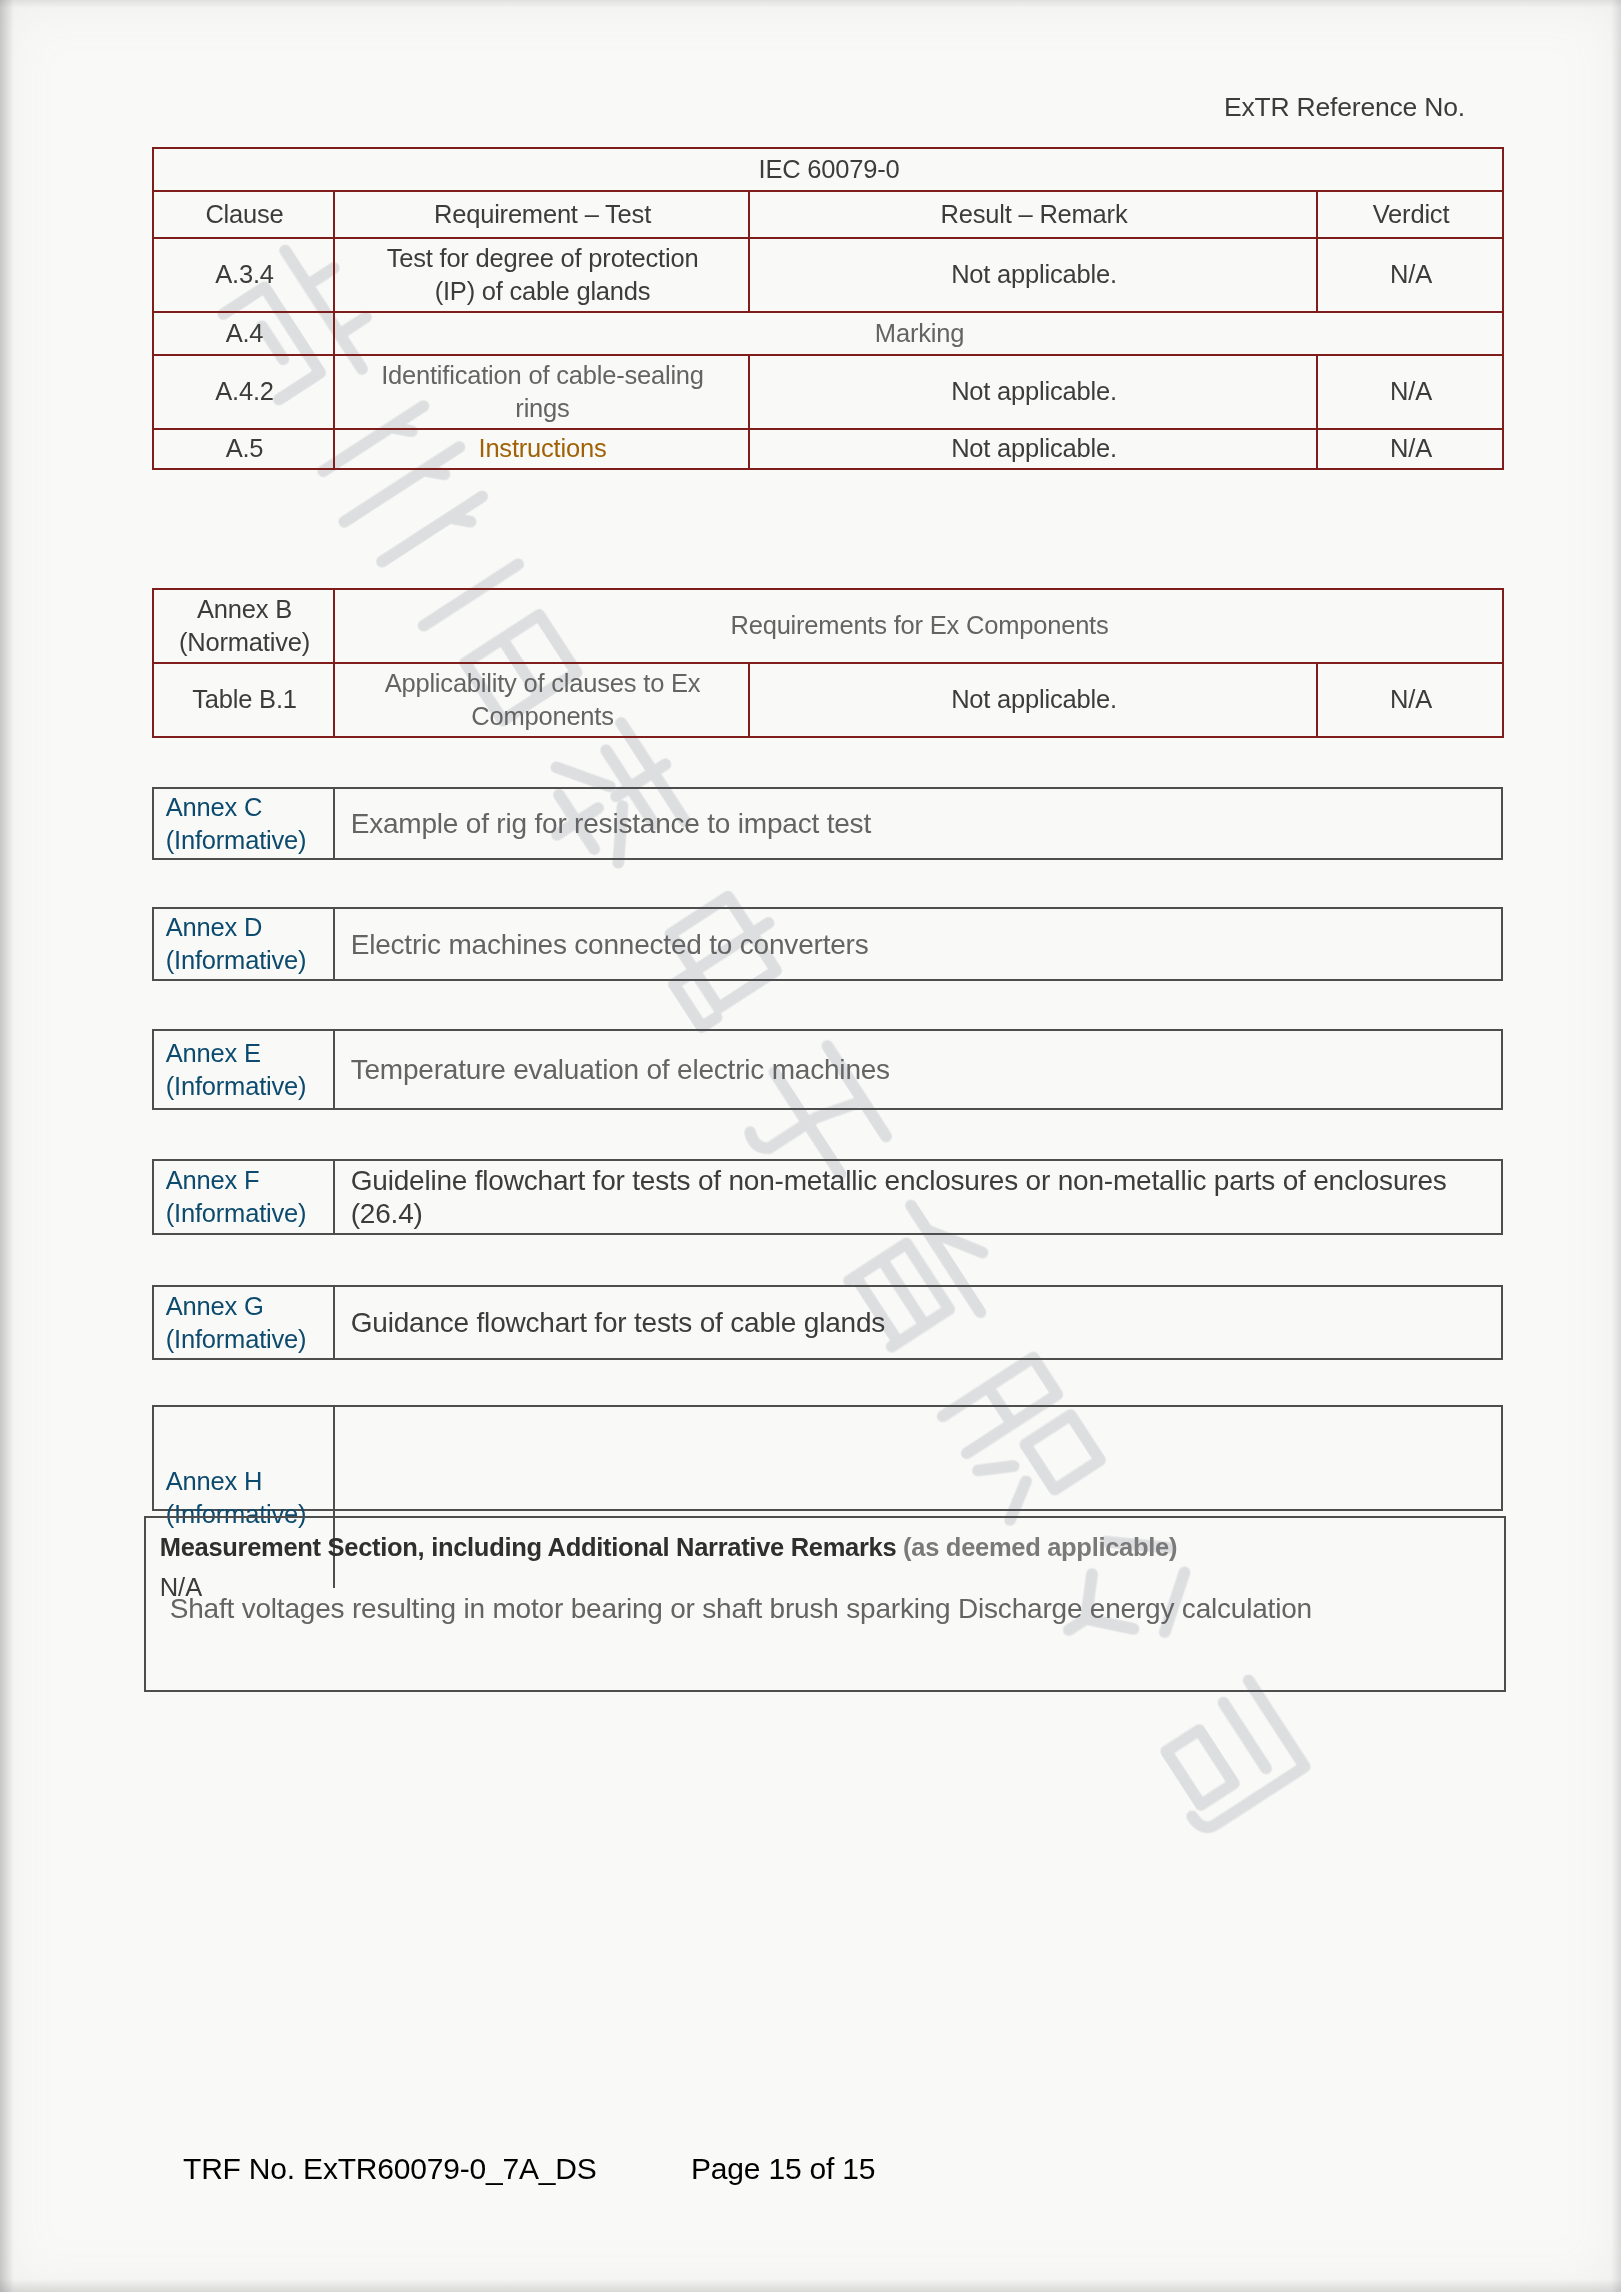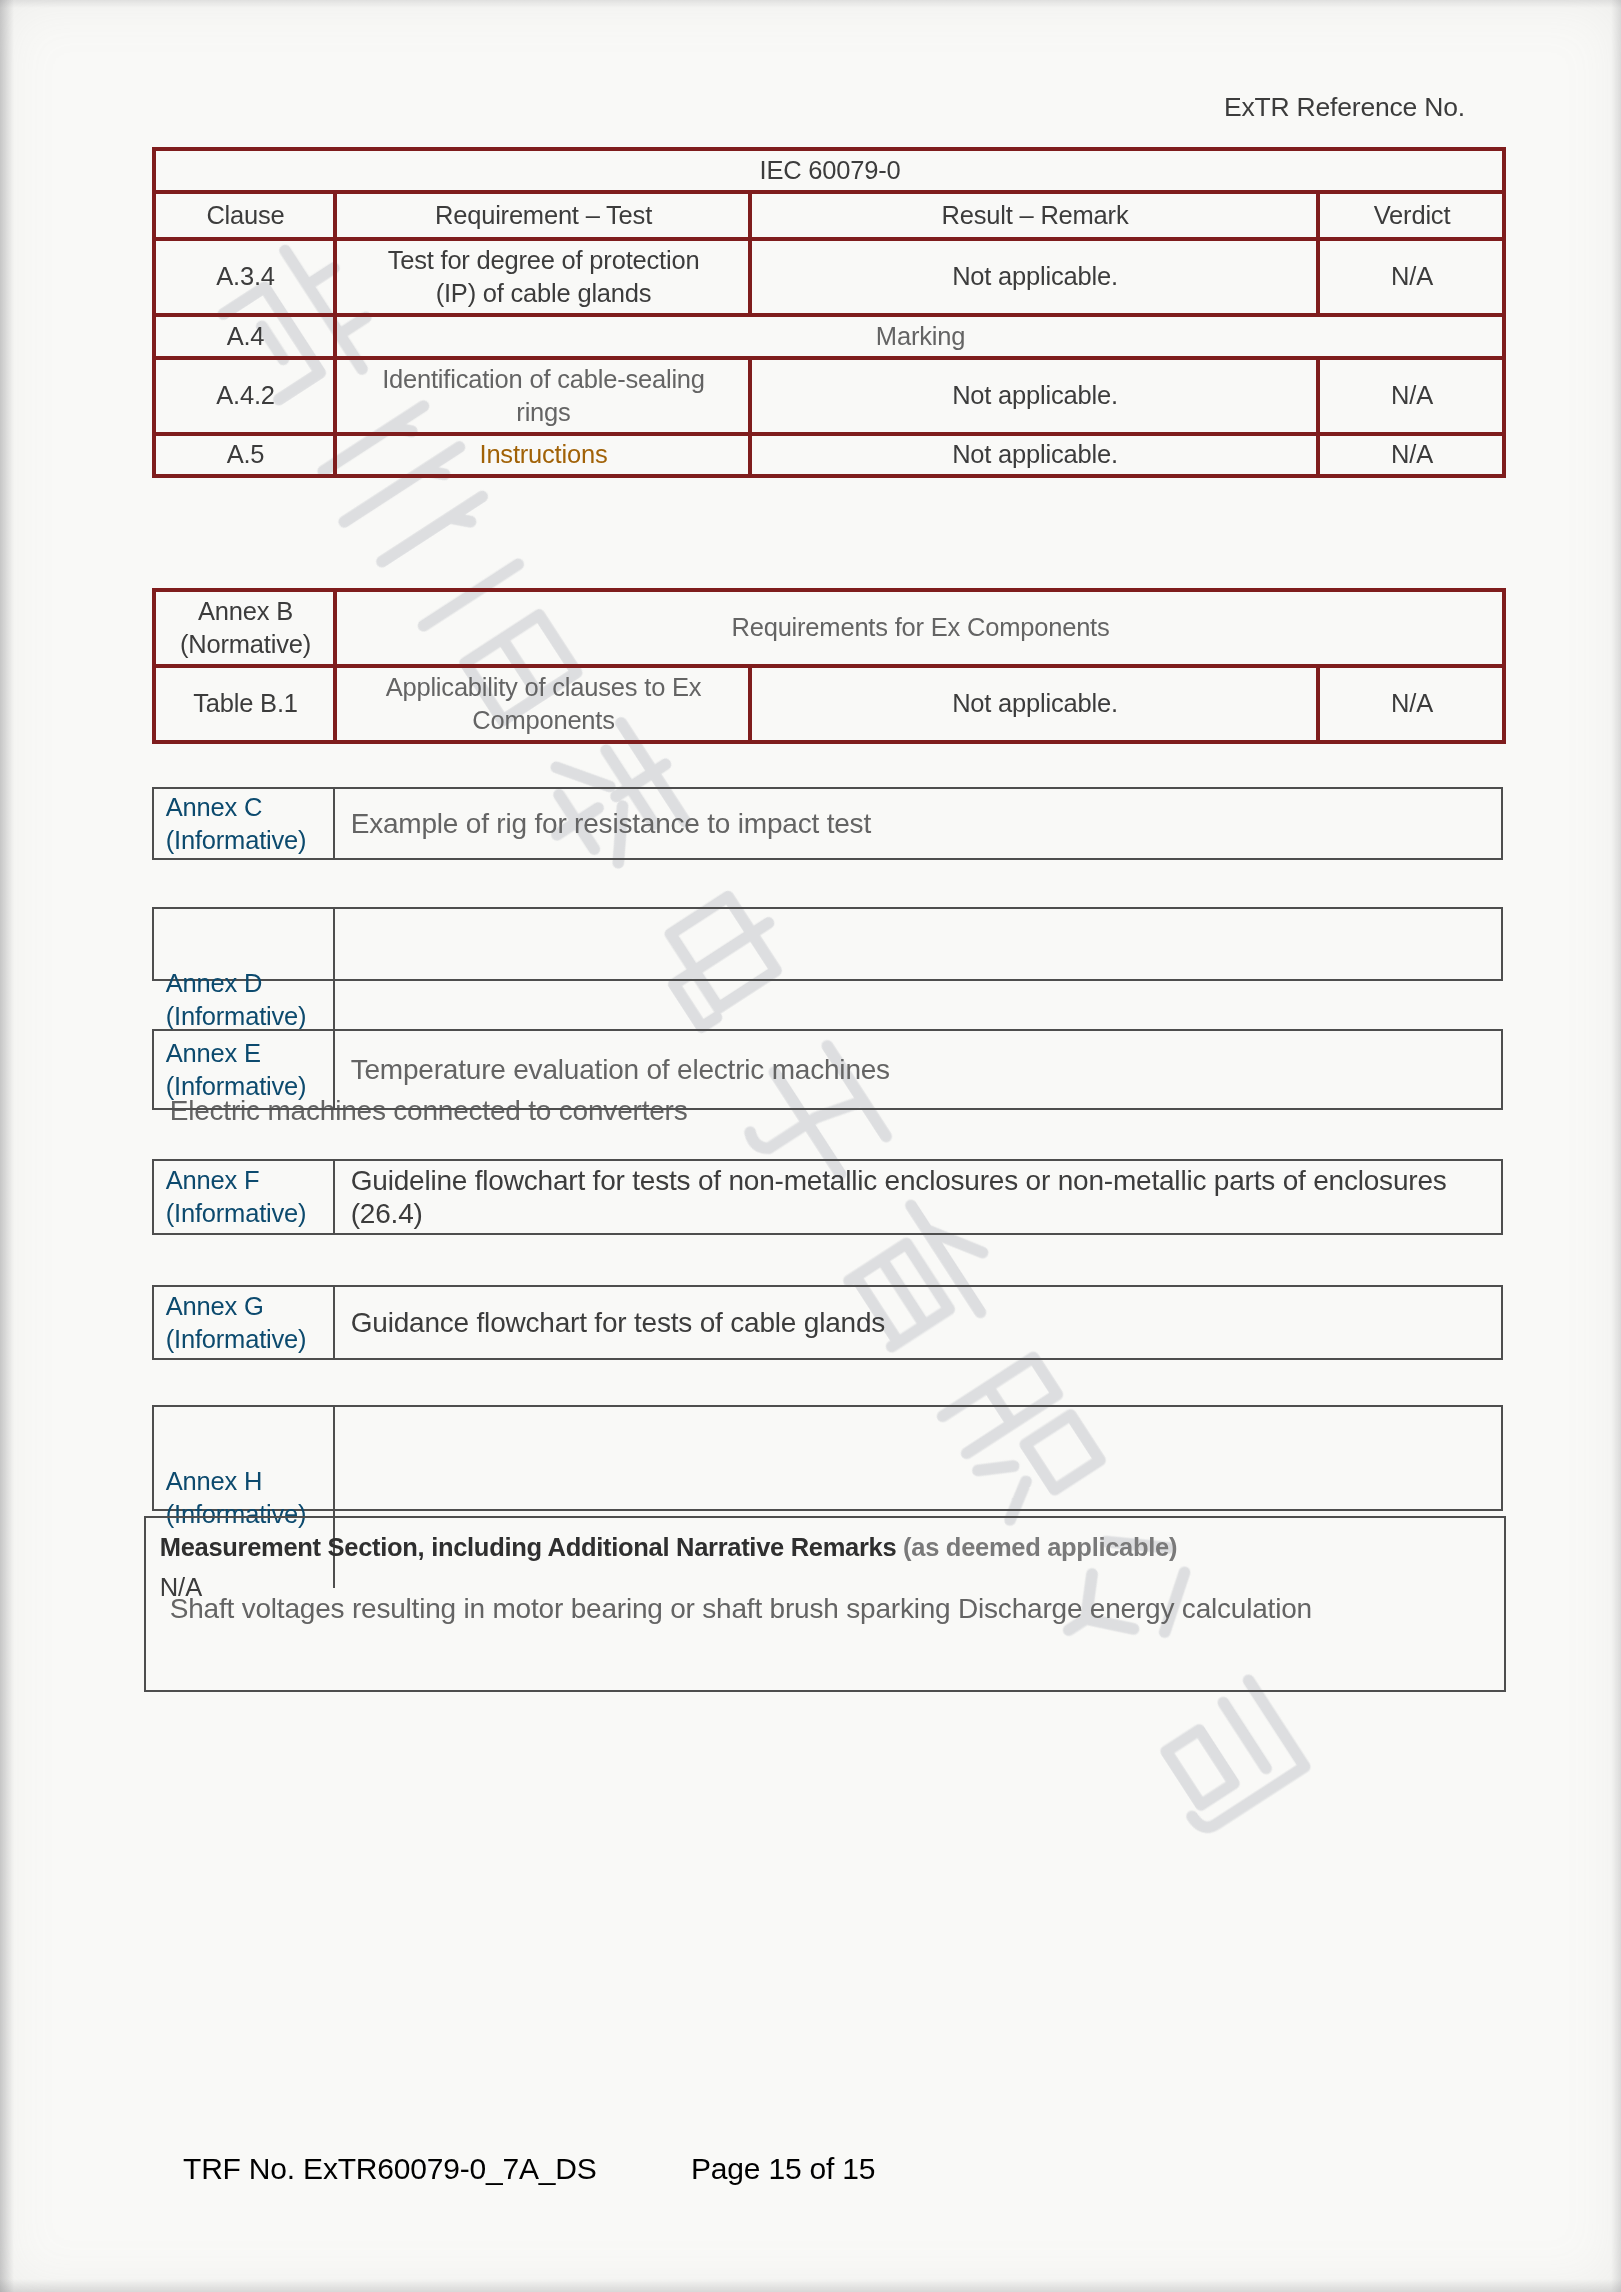--- a/index.html
+++ b/index.html
@@ -20,21 +20,21 @@
 
   .wm{position:absolute;left:0;top:0;z-index:1;}
   .wm-hidden-text{position:absolute;left:0;top:0;opacity:0;font-size:7.8px;pointer-events:none;}
 
   .content{position:absolute;left:0;top:0;width:100%;height:100%;z-index:2;}
 
   .hdr-right{position:absolute;left:1224px;top:92px;font-size:26.5px;color:#3c3c3c;letter-spacing:-0.2px;}
 
   table.tbl{border-collapse:collapse;table-layout:fixed;position:absolute;background:transparent;}
   table.tbl td{
-    border:4px solid #7f1d1d;
+    border:2px solid #7f1d1d;
     vertical-align:middle;
     font-size:25.5px;line-height:33px;
     letter-spacing:-0.2px;
     padding:2.9px 9.8px 2.9px 11.8px;
     background:transparent;
     text-align:center;
   }
   .tbl-main{left:152px;top:147px;width:1351px;}
   .tbl-annexb{left:152px;top:588px;width:1351px;}
   tr.h-title{height:43px;} tr.h-head{height:47px;}
@@ -194,21 +194,21 @@
         <td class="t-dark">N/A</td>
       </tr>
     </tbody>
       </table>
 
     <div class="annex" style="top:787px;height:73px;">
       <div class="lab">Annex C
 (Informative)</div>
       <div class="txt t-mid">Example of rig for resistance to impact test</div>
     </div>
-    <div class="annex" style="top:907px;height:74px;flex-direction:column;">
+    <div class="annex" style="top:907px;height:74px;">
       <div class="lab">Annex D
 (Informative)</div>
       <div class="txt t-mid">Electric machines connected to converters</div>
     </div>
     <div class="annex" style="top:1029px;height:81px;">
       <div class="lab">Annex E
 (Informative)</div>
       <div class="txt t-mid">Temperature evaluation of electric machines</div>
     </div>
     <div class="annex" style="top:1159px;height:76px;">

